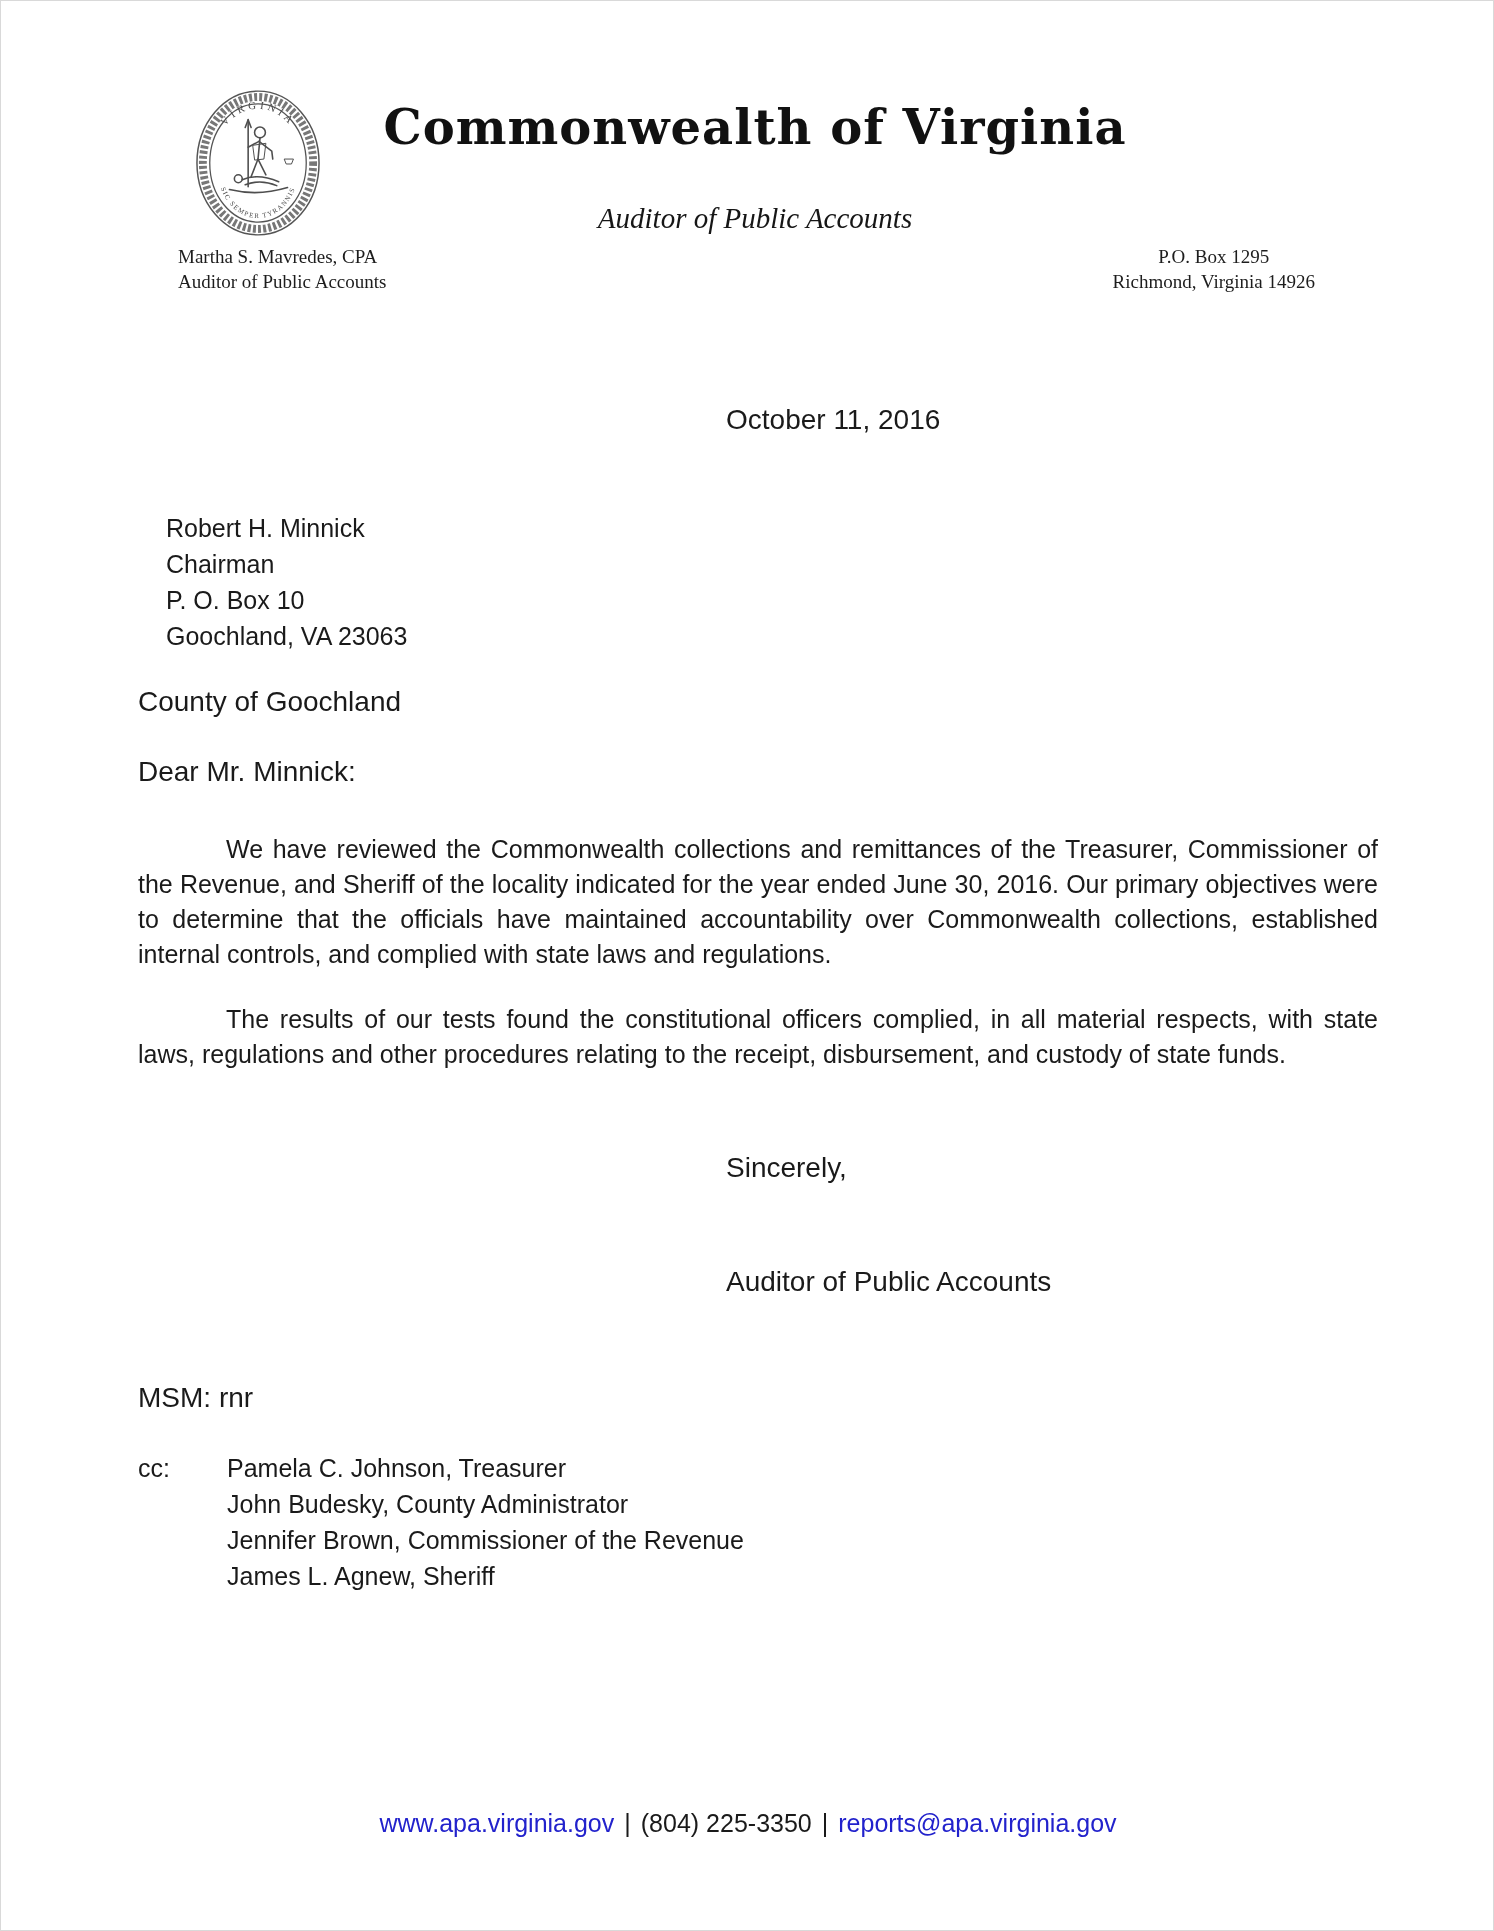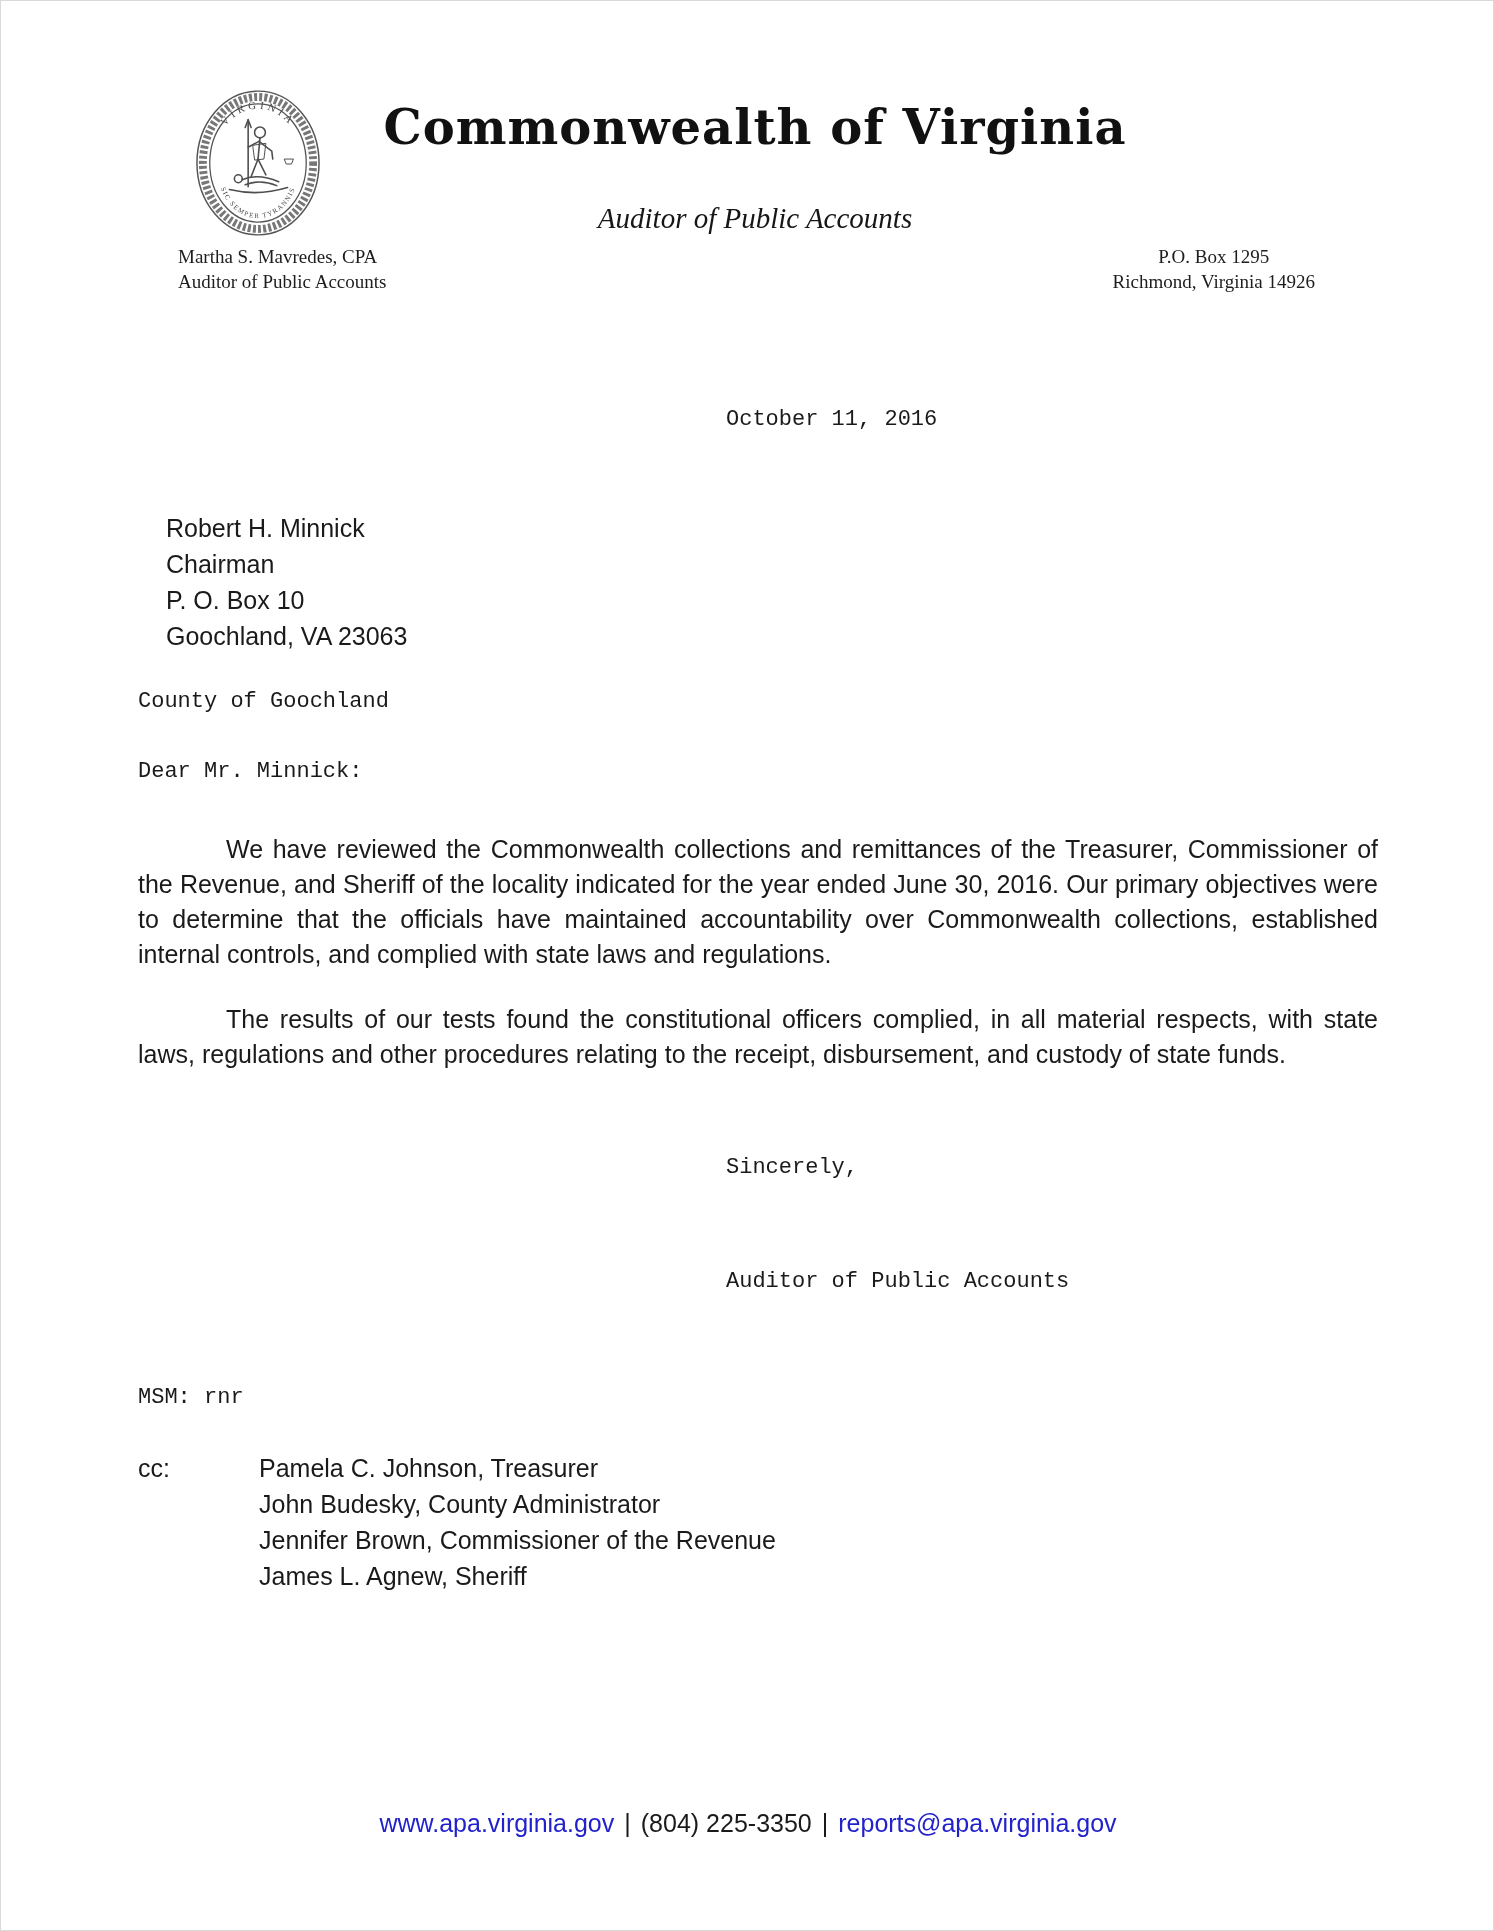--- a/index.html
+++ b/index.html
@@ -35,28 +35,28 @@
     line-height:34px;
   }
   .contact{
     position:absolute;top:243px;
     font-family:"Liberation Serif",serif;
     font-size:19px;line-height:25px;color:#1d1d1d;
   }
   .contact.left{left:177px;text-align:left;}
   .contact.right{right:178px;text-align:center;}
   
-  .line{position:absolute;font-size:22px;line-height:36px;white-space:nowrap;font-family:Liberation Mono, monospace;}
+  .line{position:absolute;font-size:28px;line-height:36px;white-space:nowrap;}
   .block{position:absolute;font-size:25px;line-height:36px;}
   .para{
     position:absolute;left:137px;width:1240px;
     font-size:25px;line-height:35px;
     text-align:justify;text-indent:88px;
   }
-  .cc-block{position:absolute;left:137px;top:1449px;display:flex;font-size:25px;line-height:36px;gap:32px;}
+  .cc-block{position:absolute;left:137px;top:1449px;display:flex;font-size:25px;line-height:36px;}
   .cc-label{width:89px;flex:0 0 89px;}
   
   .footer{
     position:absolute;left:0;top:1804px;width:1494px;
     text-align:center;font-size:25px;line-height:36px;
   }
   .footer a{color:#2222cc;cursor:pointer;}
   .footer .sep{margin:0 10px;color:#1a1a1a;}
   .seal text{fill:#4a4a4a;}
 </style>

